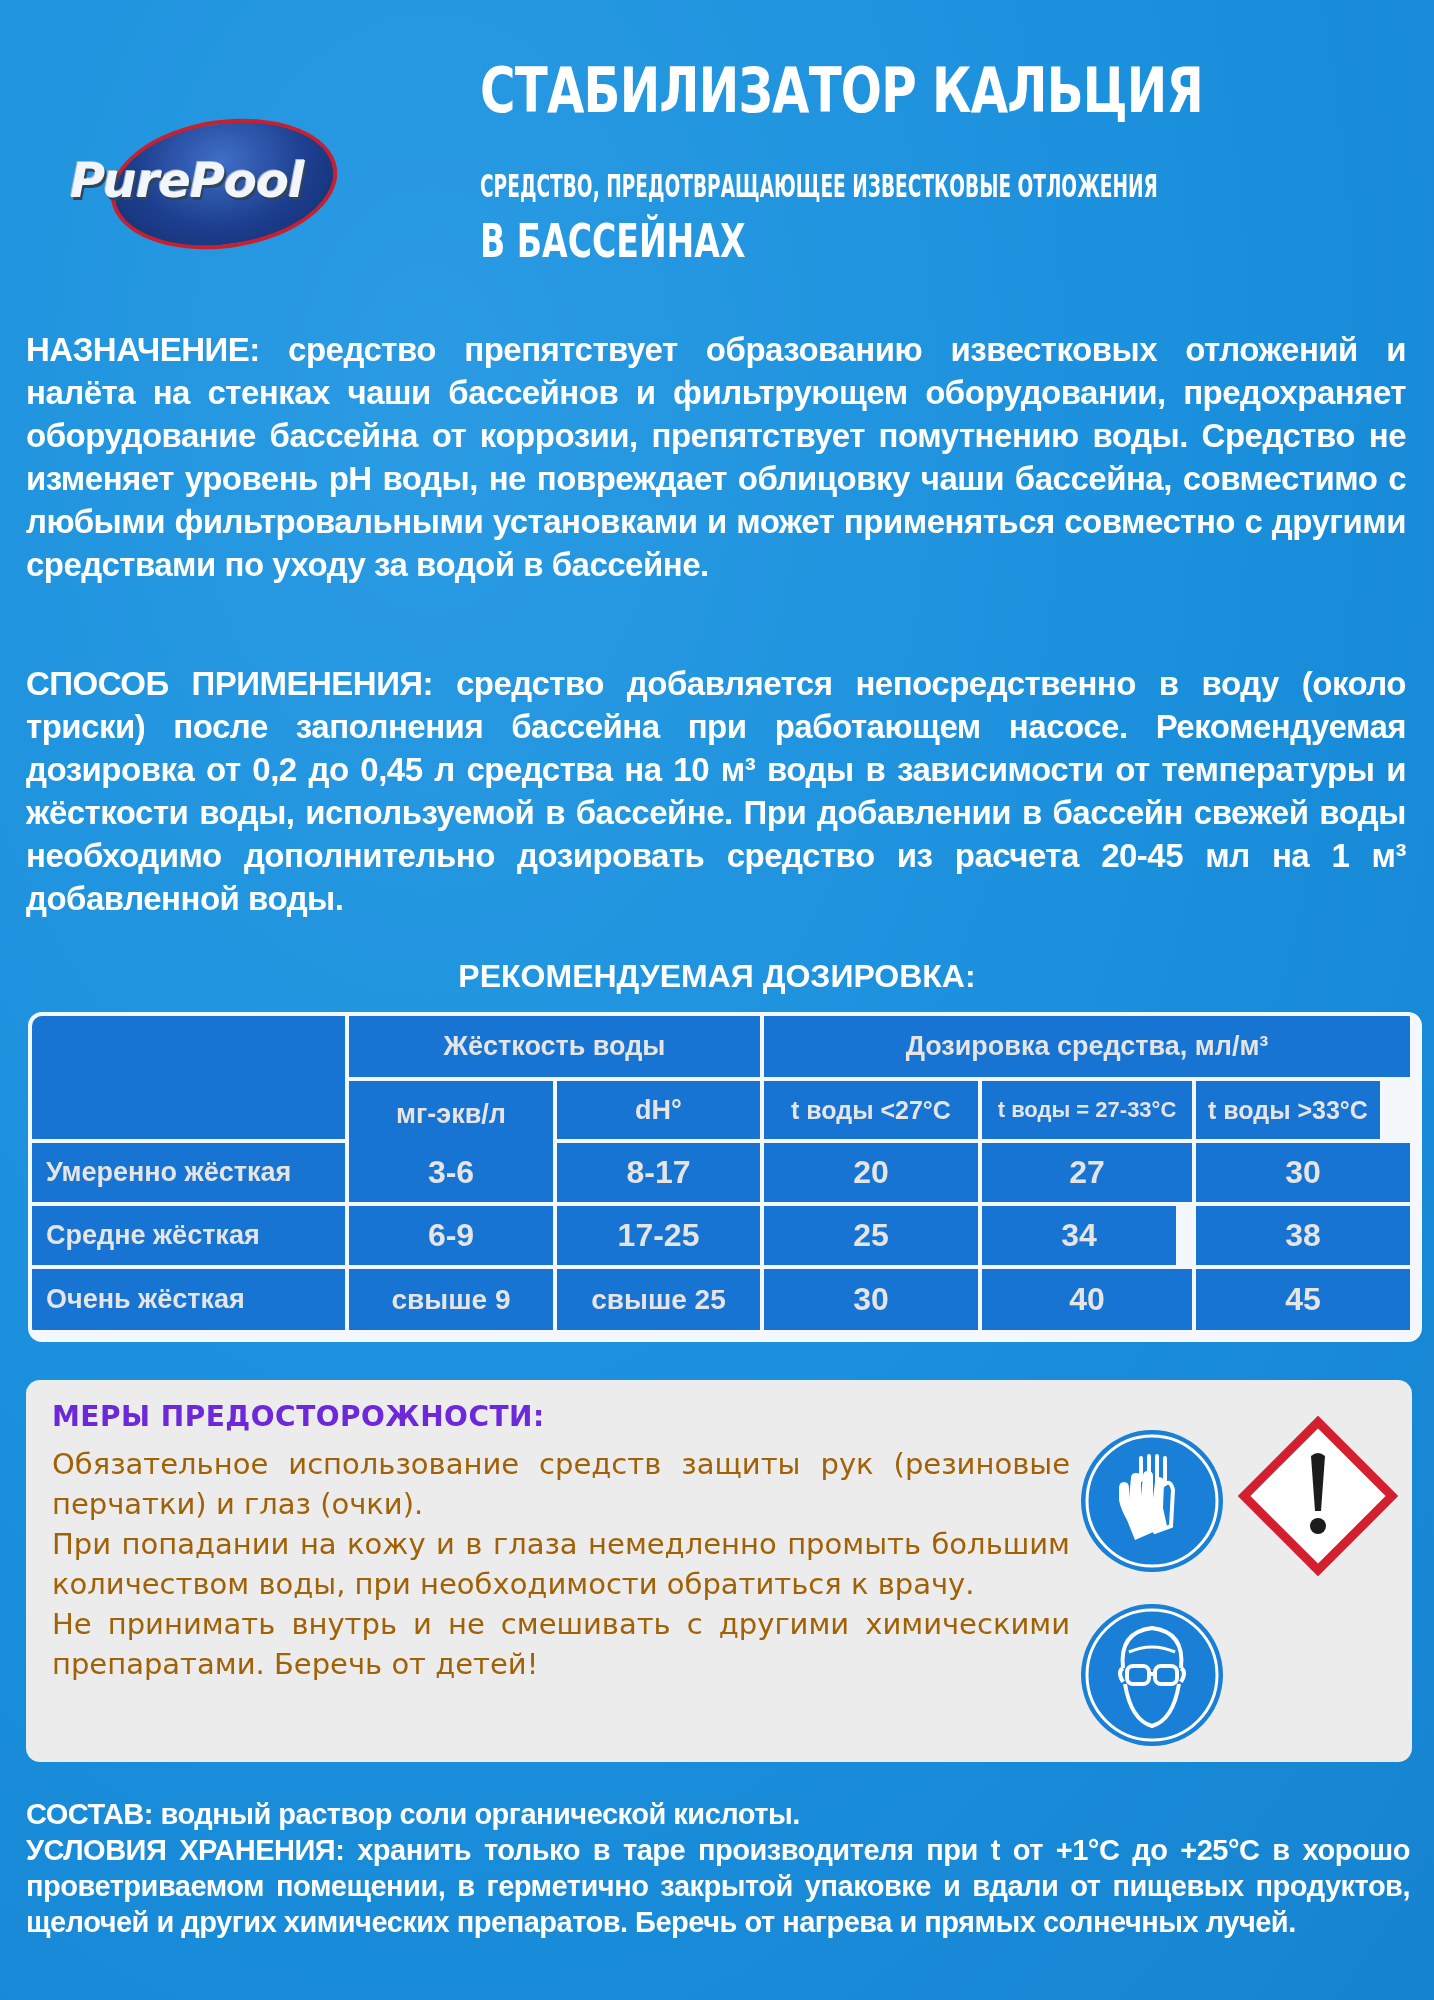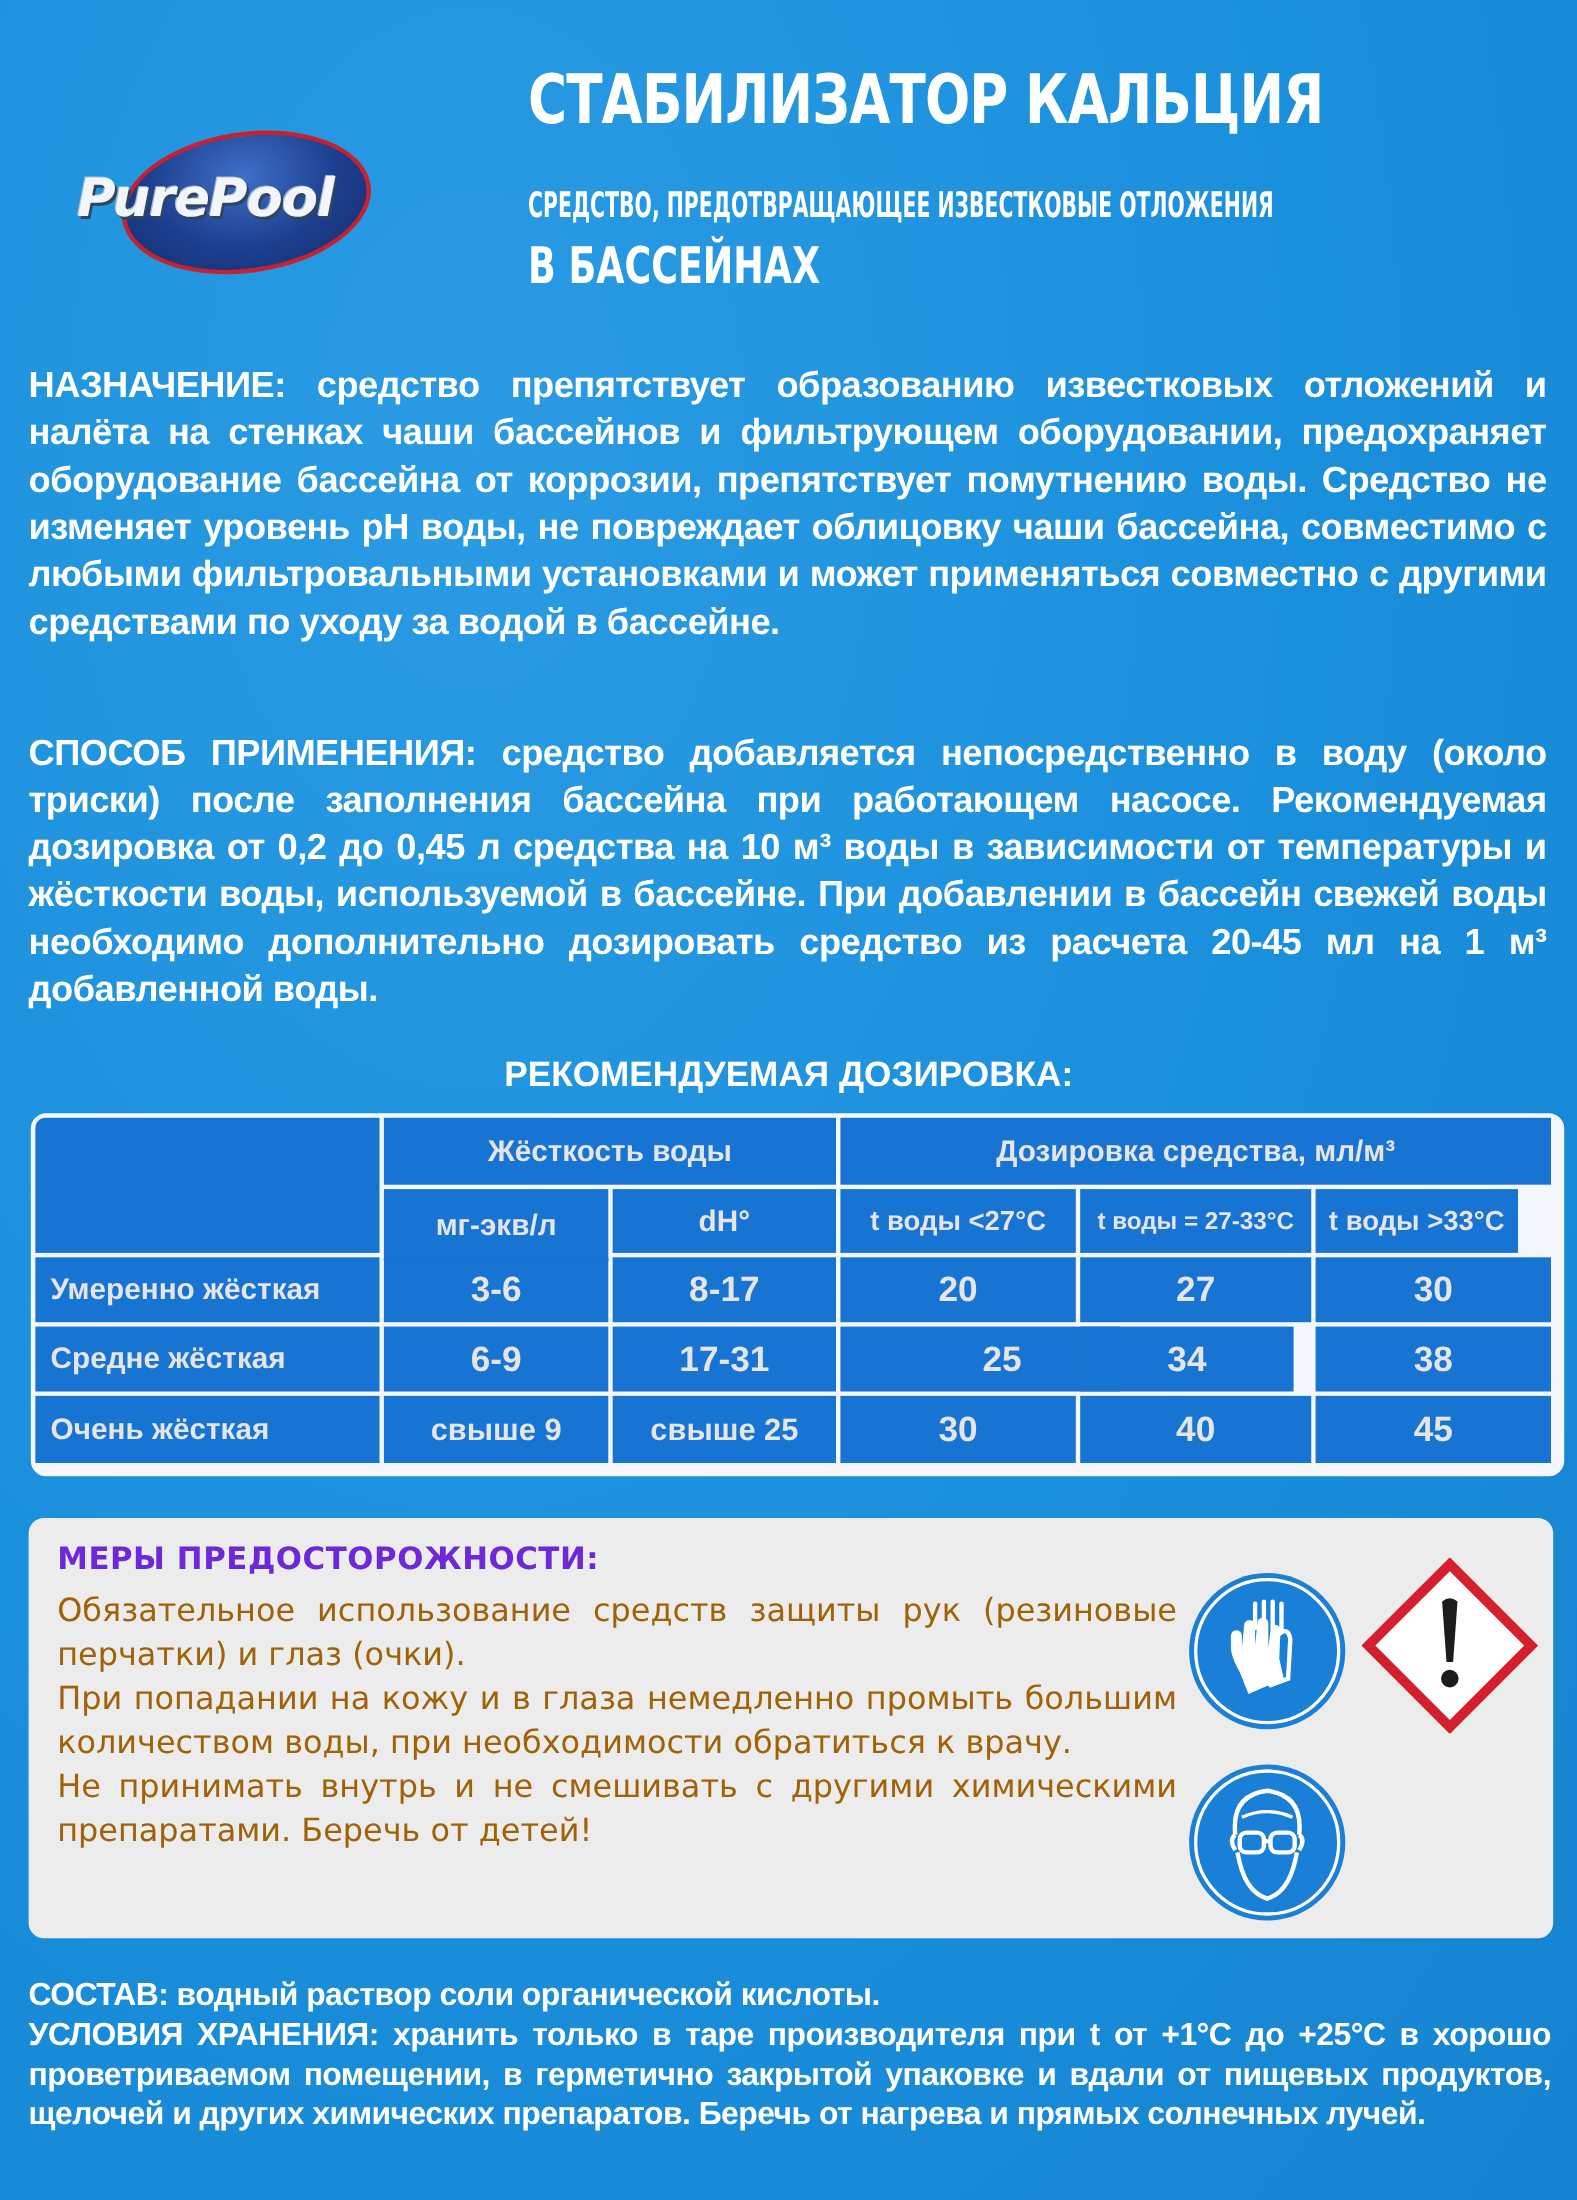--- a/index.html
+++ b/index.html
@@ -142,22 +142,22 @@
 
   <div class="cell rowhead" style="left:0;top:127px;width:313px;height:59px;">Умеренно жёсткая</div>
   <div class="cell num" style="left:317px;top:127px;width:204px;height:59px;">3-6</div>
   <div class="cell num" style="left:525px;top:127px;width:203px;height:59px;">8-17</div>
   <div class="cell num" style="left:732px;top:127px;width:214px;height:59px;">20</div>
   <div class="cell num" style="left:950px;top:127px;width:210px;height:59px;">27</div>
   <div class="cell num" style="left:1164px;top:127px;width:214px;height:59px;">30</div>
 
   <div class="cell rowhead" style="left:0;top:190px;width:313px;height:59px;">Средне жёсткая</div>
   <div class="cell num" style="left:317px;top:190px;width:204px;height:59px;">6-9</div>
-  <div class="cell num" style="left:525px;top:190px;width:203px;height:59px;">17-31</div>
-  <div class="cell num" style="left:732px;top:190px;width:214px;height:59px;padding-left:40px;">25</div>
+  <div class="cell num" style="left:525px;top:190px;width:203px;height:59px;">17-25</div>
+  <div class="cell num" style="left:732px;top:190px;width:214px;height:59px;">25</div>
   <div class="cell num" style="left:950px;top:190px;width:194px;height:59px;">34</div>
   <div class="cell num" style="left:1164px;top:190px;width:214px;height:59px;">38</div>
 
   <div class="cell rowhead" style="left:0;top:253px;width:313px;height:61px;">Очень жёсткая</div>
   <div class="cell num" style="left:317px;top:253px;width:204px;height:61px;font-size:28px;">свыше 9</div>
   <div class="cell num" style="left:525px;top:253px;width:203px;height:61px;font-size:28px;">свыше 25</div>
   <div class="cell num" style="left:732px;top:253px;width:214px;height:61px;">30</div>
   <div class="cell num" style="left:950px;top:253px;width:210px;height:61px;">40</div>
   <div class="cell num" style="left:1164px;top:253px;width:214px;height:61px;">45</div>
 </div>

